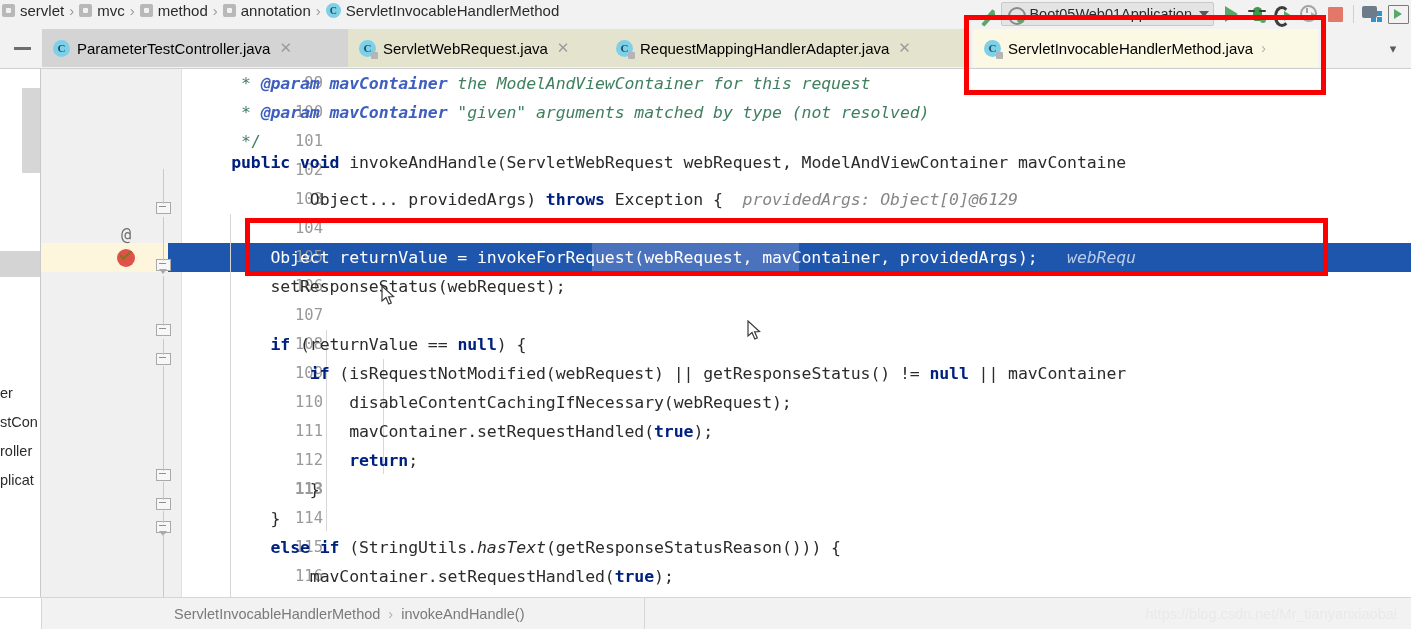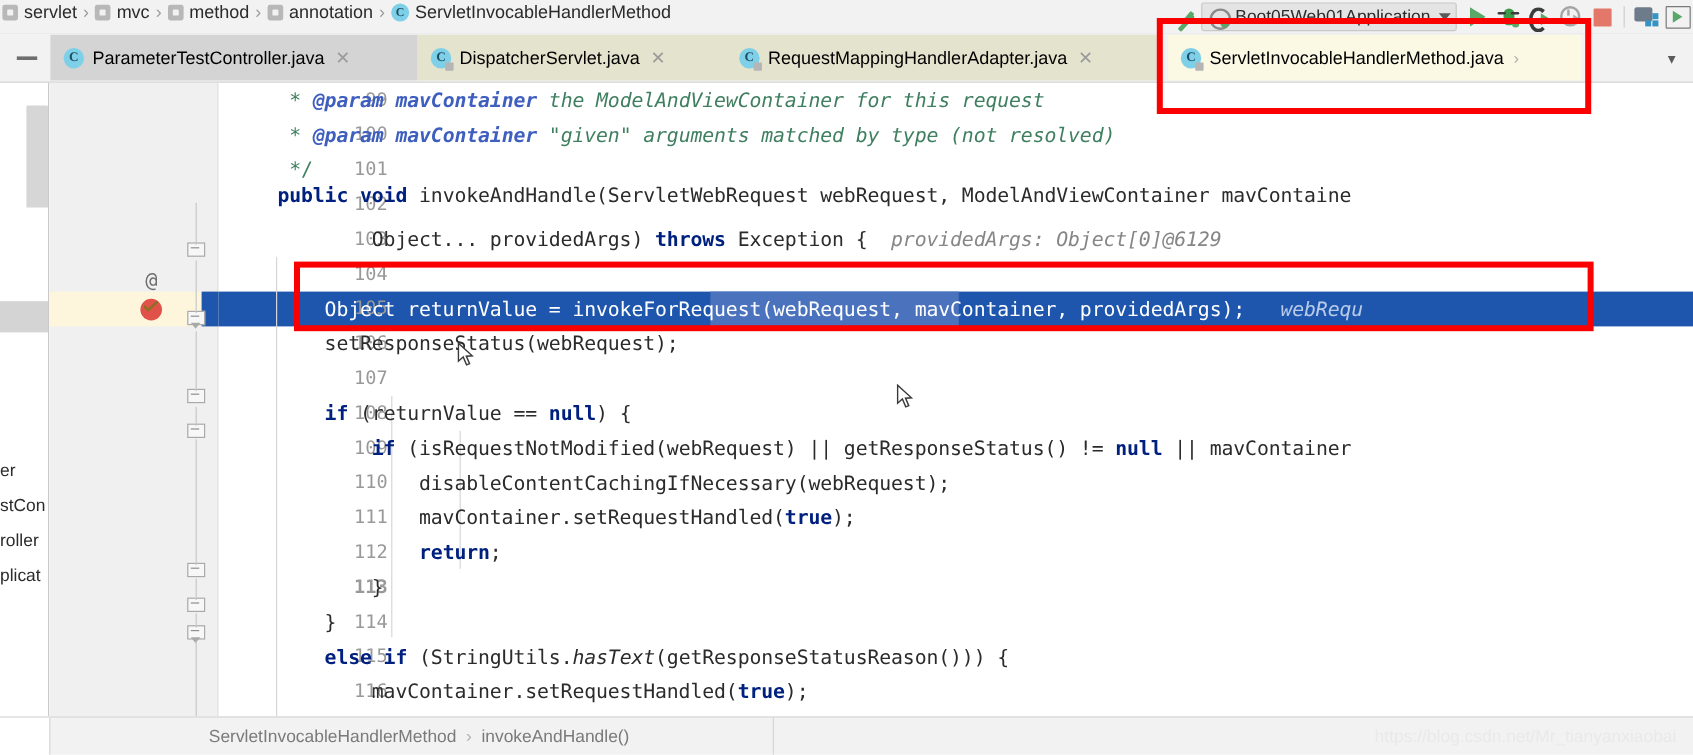--- a/index.html
+++ b/index.html
@@ -212,21 +212,21 @@
     </div>
 
   <div class="etab" id="tab0" style="left:42px;width:306px;background:#d4d4d4;">
     <span class="tab-cls">C</span>
     <span class="tlabel">ParameterTestController.java</span>
     <span class="tclose">✕</span>
   </div>
 
   <div class="etab" id="tab1" style="left:348px;width:257px;background:#e4e3cd;">
     <span class="tab-cls">C<span class="lock"></span></span>
-    <span class="tlabel">DispatcherServlet.java</span>
+    <span class="tlabel">ServletWebRequest.java</span>
     <span class="tclose">✕</span>
   </div>
 
   <div class="etab" id="tab2" style="left:605px;width:360px;background:#e4e3cd;">
     <span class="tab-cls">C<span class="lock"></span></span>
     <span class="tlabel">RequestMappingHandlerAdapter.java</span>
     <span class="tclose">✕</span>
   </div>
 
   <div class="etab" id="tab3" style="left:973px;width:345px;background:#fbf8e4;">

